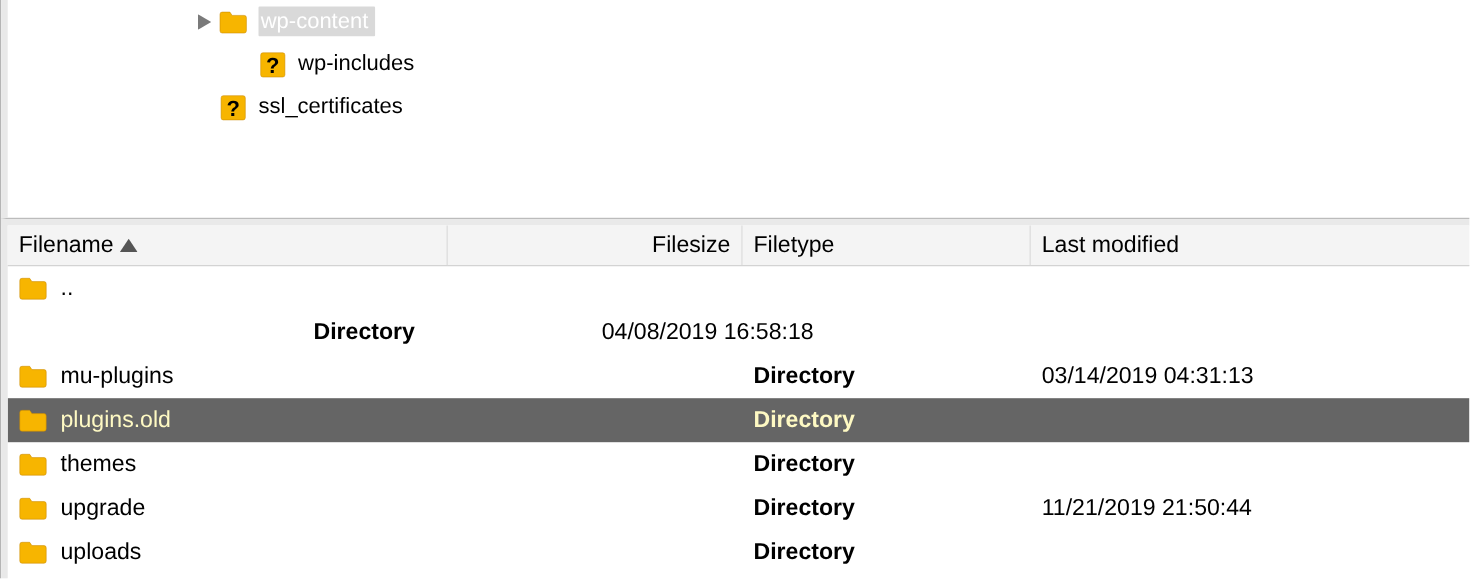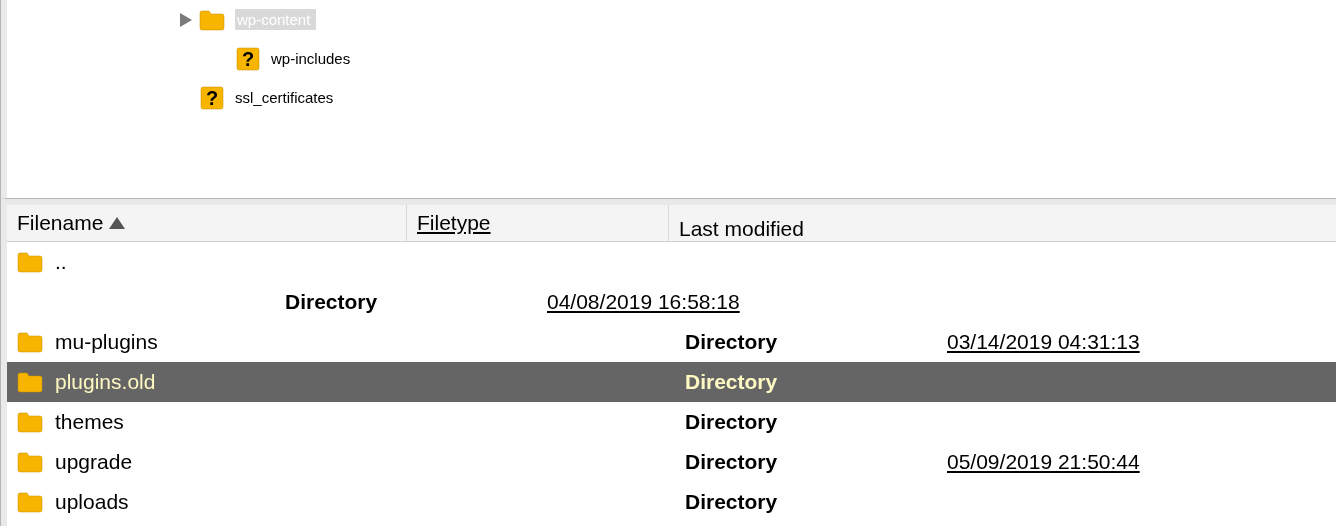--- a/index.html
+++ b/index.html
@@ -50,21 +50,21 @@
 .folder-icon, .question-folder-icon {
   width: 26px;
   height: 22px;
   margin-right: 10px;
   display: flex;
   align-items: center;
   justify-content: center;
 }
 .label {
   white-space: nowrap;
-  font-size: 15px;
+  font-size: 20px;
 }
 .label.selected {
   background: #d9d9d9;
   color: #fff;
   padding: 2px 6px 2px 2px;
   border-radius: 1px;
 }
 
 
 .bottom-pane {
@@ -84,27 +84,27 @@
 }
 .col {
   display: flex;
   align-items: center;
   height: 100%;
   box-sizing: border-box;
   padding-left: 10px;
 }
 .col.filename { width: 400px; }
 .col.filesize { width: 268px; justify-content: flex-end; padding-right: 10px; }
-.col.filetype { width: 262px; text-decoration: underline; }
+.col.filetype { width: 262px; }
 .col.modified { flex: 1; }
 .header-row .col {
   border-right: 1px solid #d9d9d9;
   font-size: 21px;
 }
-.header-row .col.modified { border-right: none; align-items: flex-end; }
+.header-row .col.modified { border-right: none; }
 .sort-arrow {
   margin-left: 6px;
   display: inline-flex;
 }
 .list {
   flex: 1;
   overflow: hidden;
 }
 .list-row {
   display: flex;
@@ -120,21 +120,21 @@
   align-items: center;
   height: 100%;
   box-sizing: border-box;
   padding-left: 10px;
   overflow: hidden;
   white-space: nowrap;
 }
 .cell.filename { width: 400px; }
 .cell.filesize { width: 268px; justify-content: flex-end; padding-right: 10px; }
 .cell.filetype { width: 262px; font-weight: bold; }
-.cell.modified { flex: 1; text-decoration: underline; }
+.cell.modified { flex: 1; }
 .row-icon {
   width: 26px;
   height: 22px;
   margin-right: 12px;
   display: flex;
   align-items: center;
   justify-content: center;
   flex-shrink: 0;
 }
 </style>
@@ -184,20 +184,23 @@
   <div class="bottom-pane">
     <div class="header-row">
       <div class="col filename">
         <span>Filename</span>
         <span class="sort-arrow">
           <svg width="16" height="12" viewBox="0 0 16 12">
               <path d="M8 0 L16 12 L0 12 Z" fill="#555"></path>
             </svg>
         </span>
       </div>
+      <div class="col filesize">
+        <span>Filesize</span>
+      </div>
       <div class="col filetype">
         <span>Filetype</span>
       </div>
       <div class="col modified">
         <span>Last modified</span>
       </div>
     </div>
     <div class="list" id="list">
         <div class="list-row">
           <div class="cell filename">
@@ -259,21 +262,21 @@
           <div class="cell filename">
             <span class="row-icon">
               <svg width="26" height="22" viewBox="0 0 26 22">
                 <path d="M1 4 Q1 2 3 2 L10 2 L12 5 L23 5 Q25 5 25 7 L25 19 Q25 21 23 21 L3 21 Q1 21 1 19 Z" fill="#f7b500" stroke="#c98a00" stroke-width="0.5"></path>
               </svg>
             </span>
             <span>upgrade</span>
           </div>
           <div class="cell filesize"></div>
           <div class="cell filetype">Directory</div>
-          <div class="cell modified">05/09/2019 21:50:44</div>
+          <div class="cell modified">11/21/2019 21:50:44</div>
         </div>
         <div class="list-row">
           <div class="cell filename">
             <span class="row-icon">
               <svg width="26" height="22" viewBox="0 0 26 22">
                 <path d="M1 4 Q1 2 3 2 L10 2 L12 5 L23 5 Q25 5 25 7 L25 19 Q25 21 23 21 L3 21 Q1 21 1 19 Z" fill="#f7b500" stroke="#c98a00" stroke-width="0.5"></path>
               </svg>
             </span>
             <span>uploads</span>
           </div>

